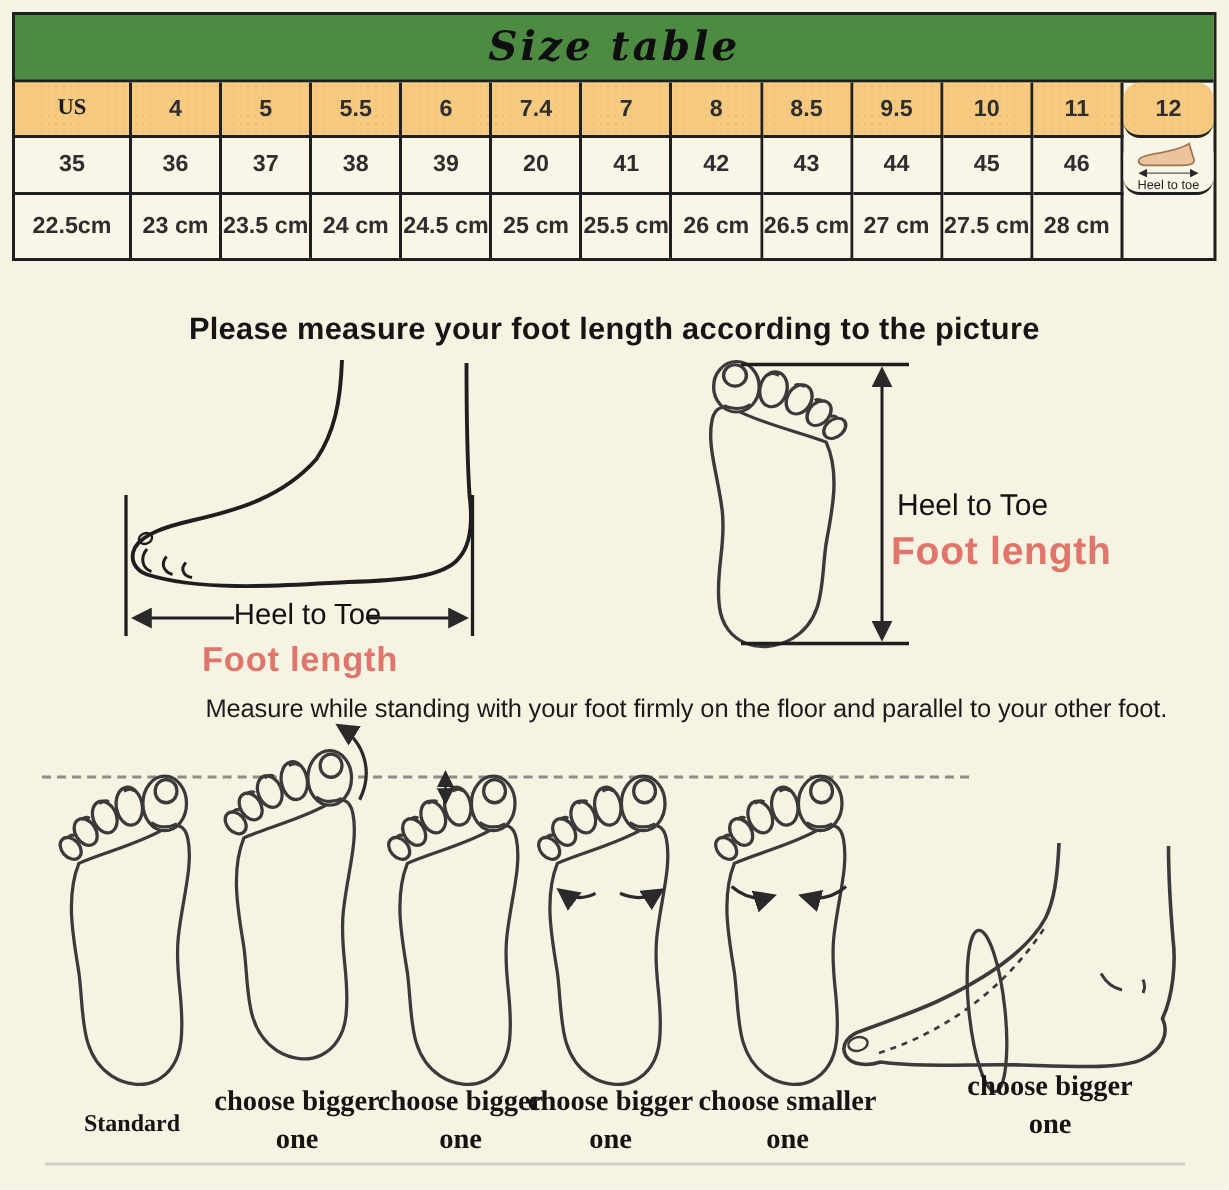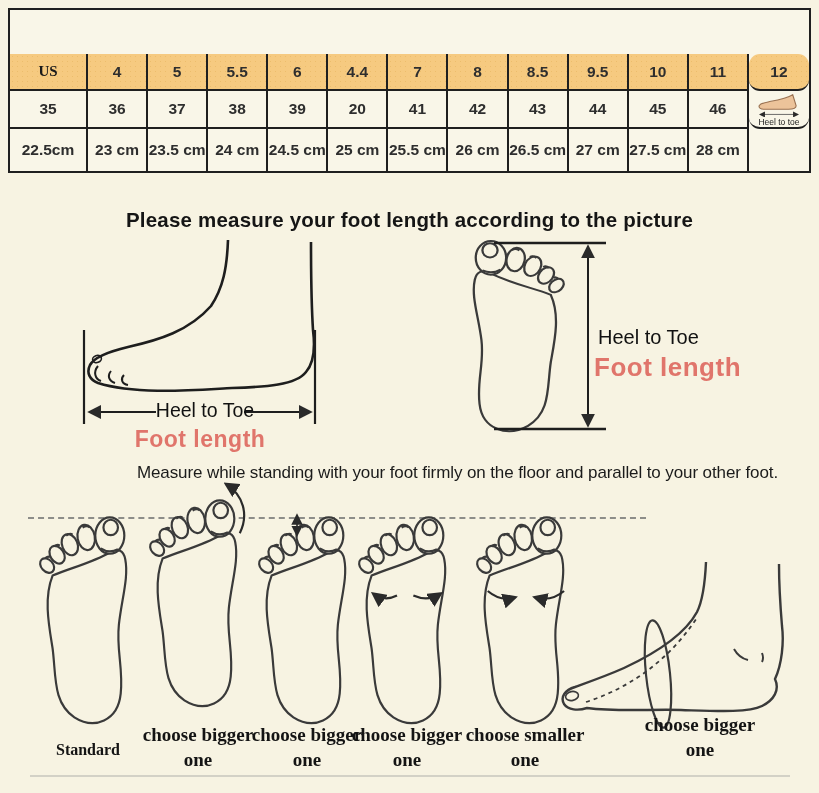--- a/index.html
+++ b/index.html
@@ -8,21 +8,21 @@
     background:#f7f3e2;font-family:"Liberation Sans",sans-serif;color:#1d1d1d;
   }
   
   .size-table{position:absolute;left:8px;top:8px;width:799px;border:2px solid #1f1f1f;background:#f9f6e8;}
   .table-title{
     height:43px;background:#4e8b42;border-bottom:2px solid #1f1f1f;
     display:flex;align-items:center;justify-content:center;
     font-family:"DejaVu Serif",serif;font-style:italic;font-weight:600;
     font-size:27px;letter-spacing:2px;color:#0e0e0e;
   }
-  .size-grid{display:grid;grid-template-columns:78px repeat(12,1fr);grid-template-rows:37px 38px 42px;margin-top:44px;}
+  .size-grid{display:grid;grid-template-columns:78px repeat(12,1fr);grid-template-rows:37px 38px 42px;}
   .cell{
     display:flex;align-items:center;justify-content:center;
     border-right:2px solid #1f1f1f;border-bottom:2px solid #1f1f1f;
     font-size:15.5px;font-weight:600;color:#2e2e2e;background:#f9f6e8;
   }
   .cell:nth-child(13n){border-right:none;border-radius:11px;}
   .cell:nth-child(n+27){border-bottom:none;}
   .cell.us{
     background-color:#f6ca80;
     background-image:radial-gradient(#ecbd6c 0.8px,transparent 0.9px);
@@ -78,28 +78,29 @@
         <path d="M69,40 q9,6 19,1" fill="none"></path>
         <path d="M49,17 q5,-3 8,0" fill="none"></path>
         <path d="M31,26 q4,-3 7,-1" fill="none"></path>
         <path d="M18,38 q3,-3 6,-1" fill="none"></path>
         <path d="M8,51 q3,-3 5,-1" fill="none"></path>
       </g>
     </defs>
   </svg>
 
   <div class="size-table">
+    <div class="table-title">Size table</div>
     <div class="size-grid">
 
       <div class="cell us rowlabel">US</div>
       <div class="cell us">4</div>
       <div class="cell us">5</div>
       <div class="cell us">5.5</div>
       <div class="cell us">6</div>
-      <div class="cell us">4.4</div>
+      <div class="cell us">7.4</div>
       <div class="cell us">7</div>
       <div class="cell us">8</div>
       <div class="cell us">8.5</div>
       <div class="cell us">9.5</div>
       <div class="cell us">10</div>
       <div class="cell us">11</div>
       <div class="cell us">12</div>
 
       <div class="cell">35</div>
       <div class="cell">36</div>

